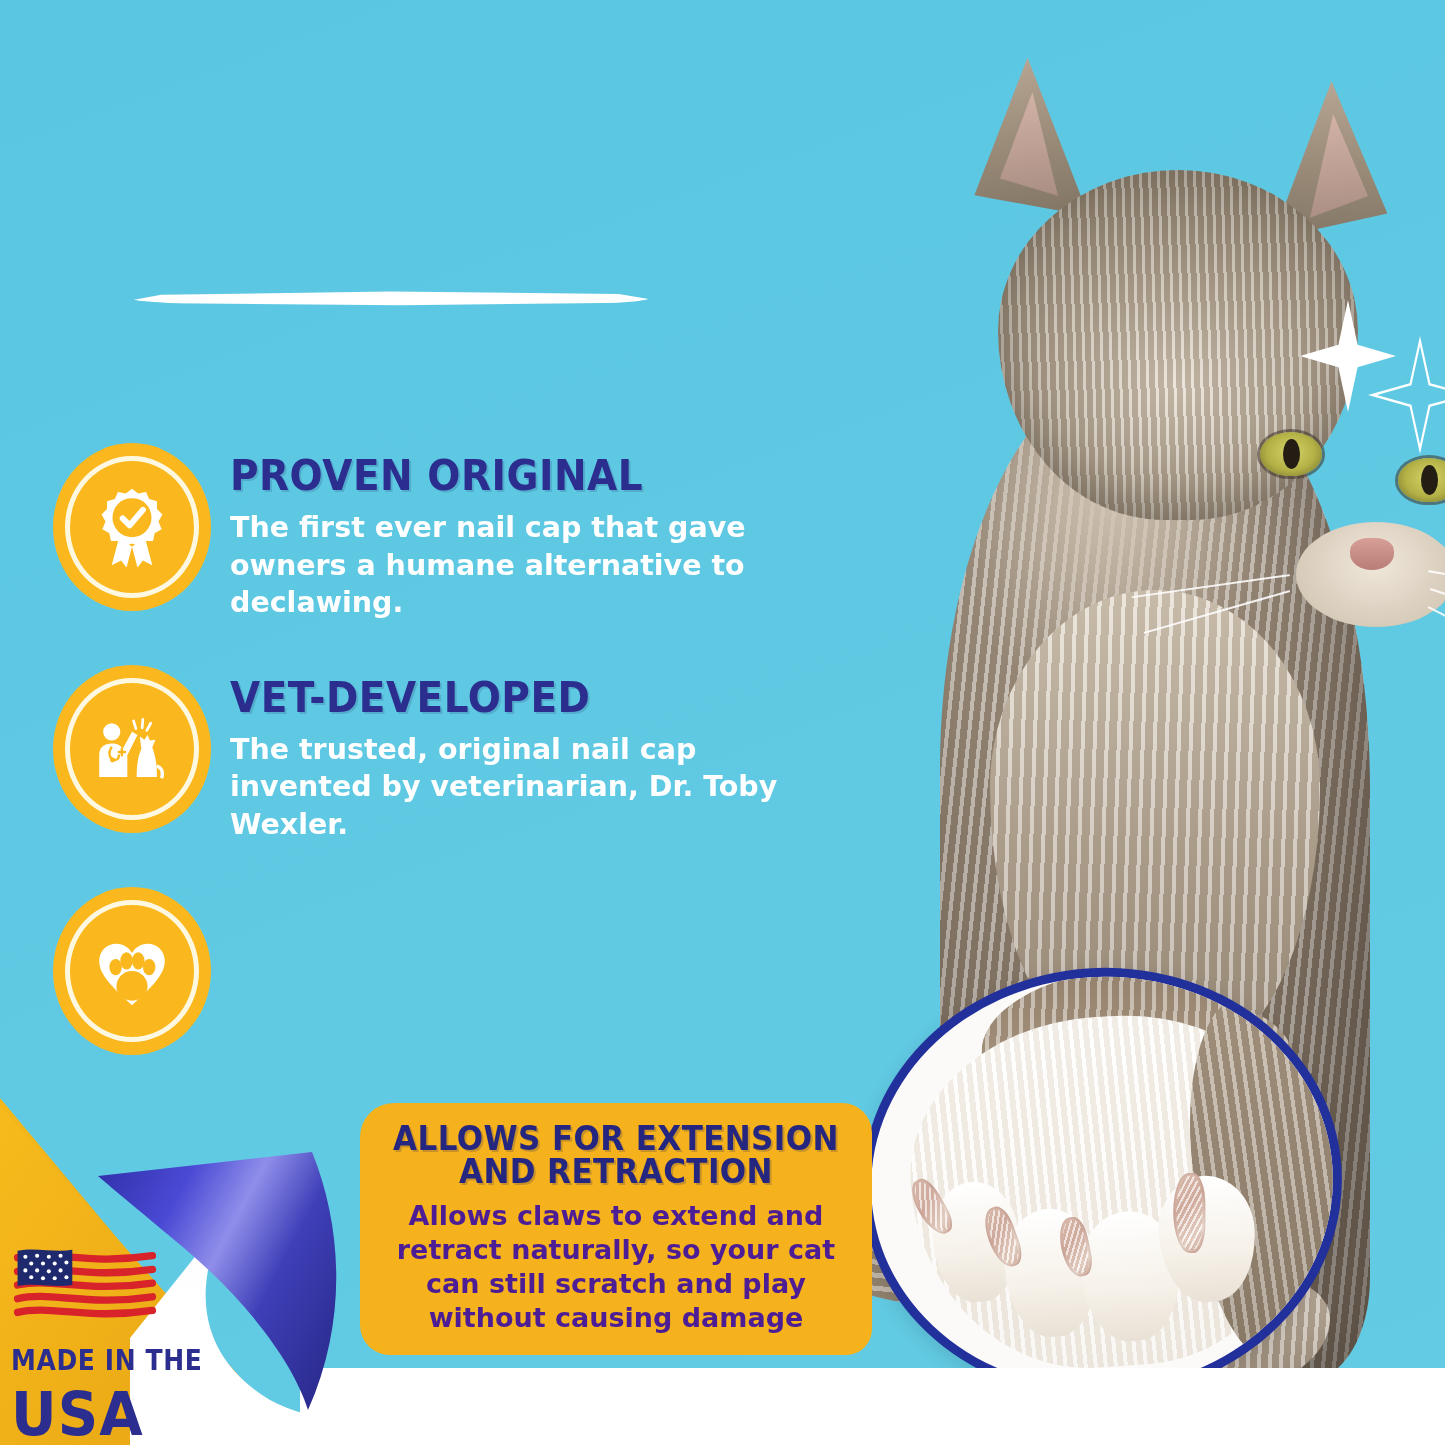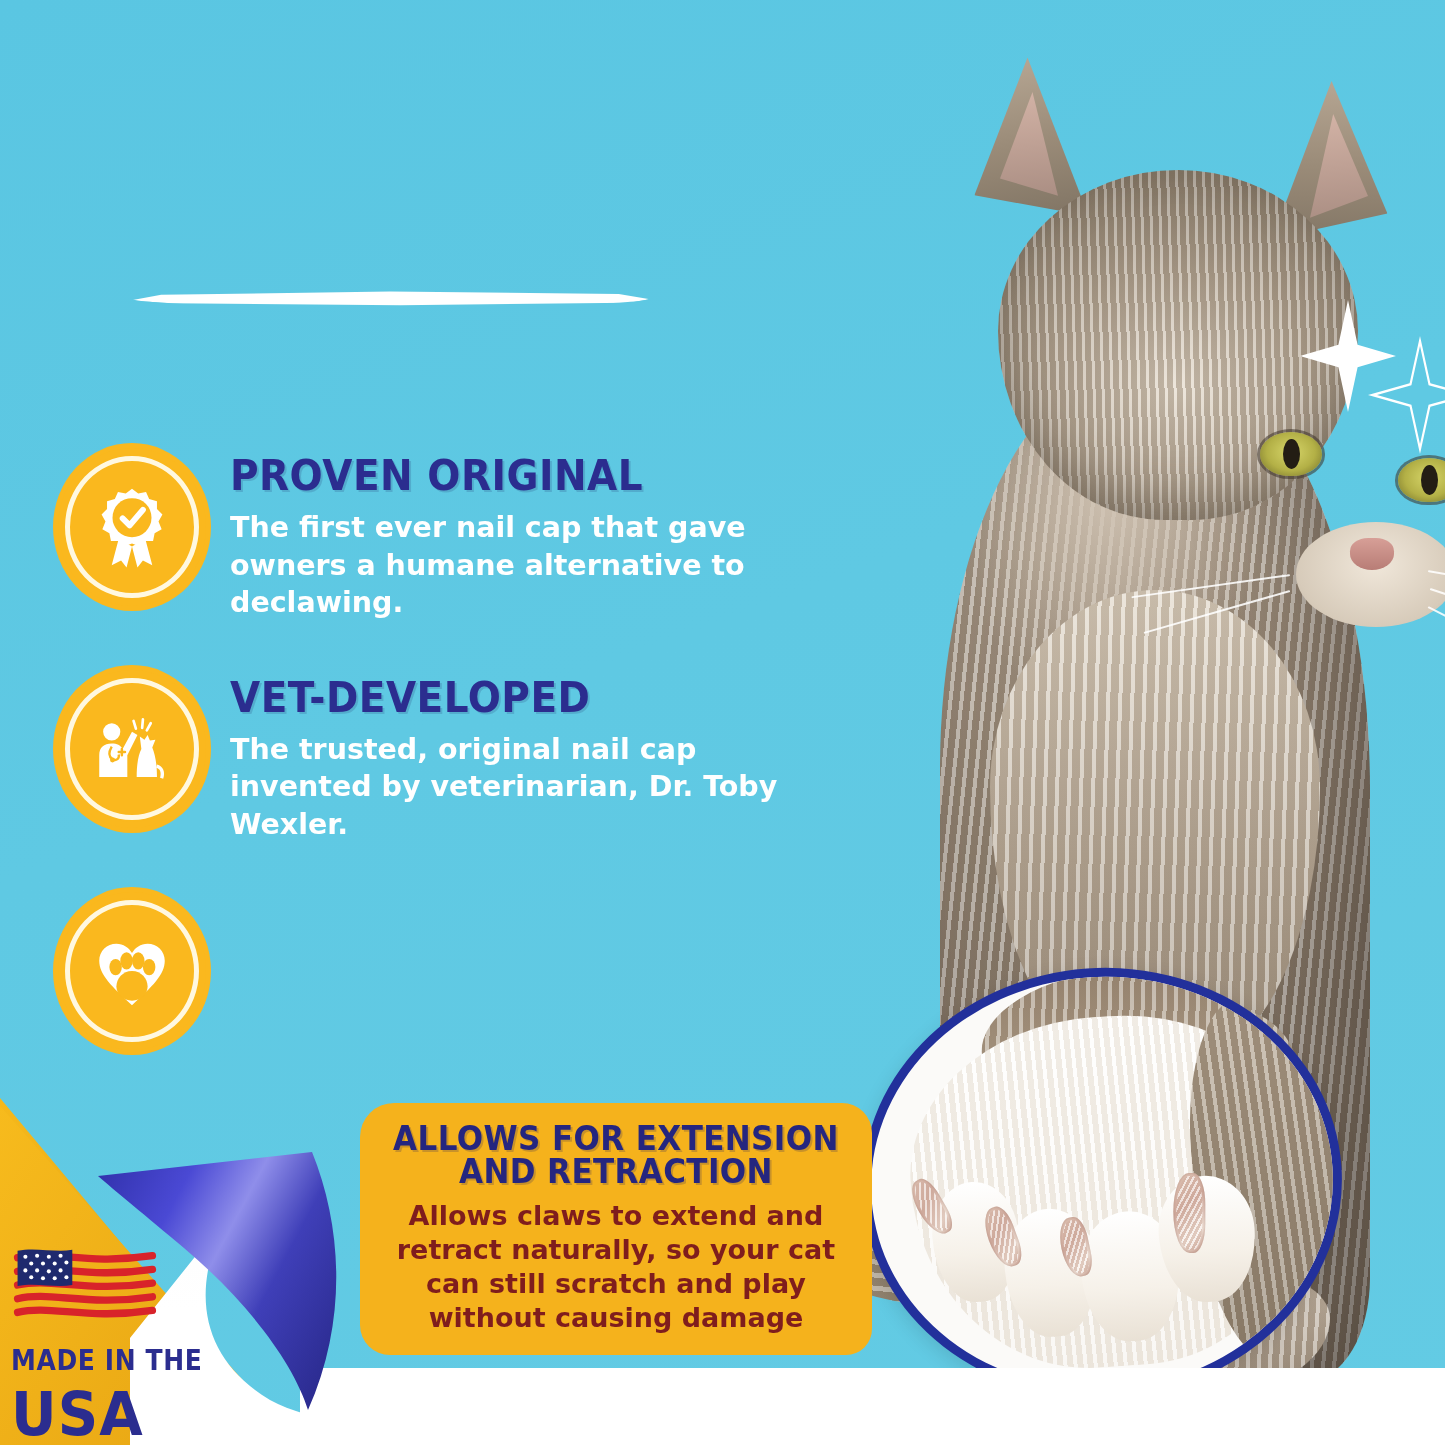--- a/index.html
+++ b/index.html
@@ -257,21 +257,21 @@
     font-family:"DejaVu Sans", sans-serif;
     font-weight:700; font-size:31px; line-height:1.06;
     letter-spacing:.4px;
     color:#25267f;
     text-shadow:2px 2px 0 rgba(20,22,95,.2);
     transform:scaleY(1.08); transform-origin:center top;
   }
   .callout-body{
     font-family:"DejaVu Sans", sans-serif;
     font-weight:700; font-size:27px; line-height:1.26;
-    color:#7f1d1d; margin-top:12px;
+    color:#4c1d95; margin-top:12px;
   }
 
   
   .paw-inset{
     position:absolute; left:862px; top:968px;
     width:480px; height:430px;
     border-radius:50%;
     border:9px solid #22309b;
     overflow:hidden;
     background:#fbfaf8;

